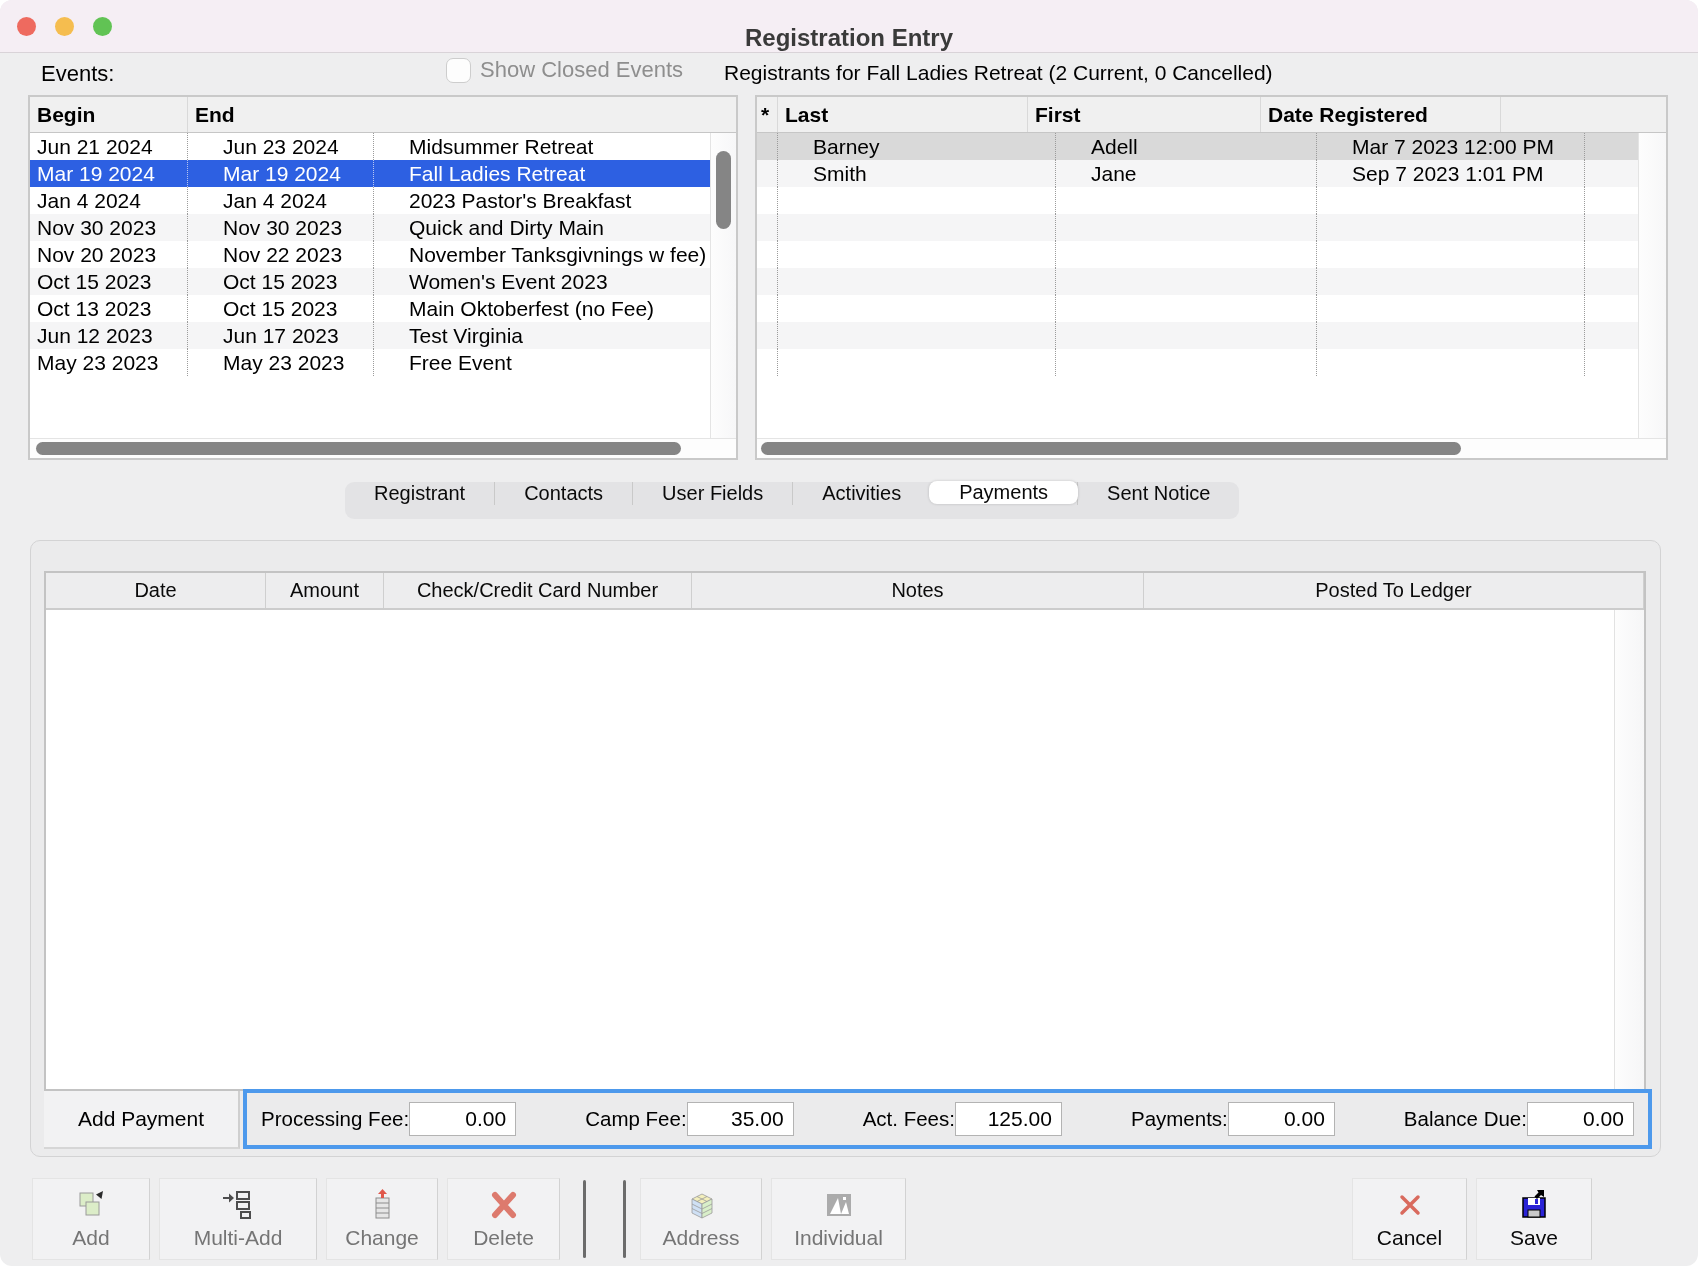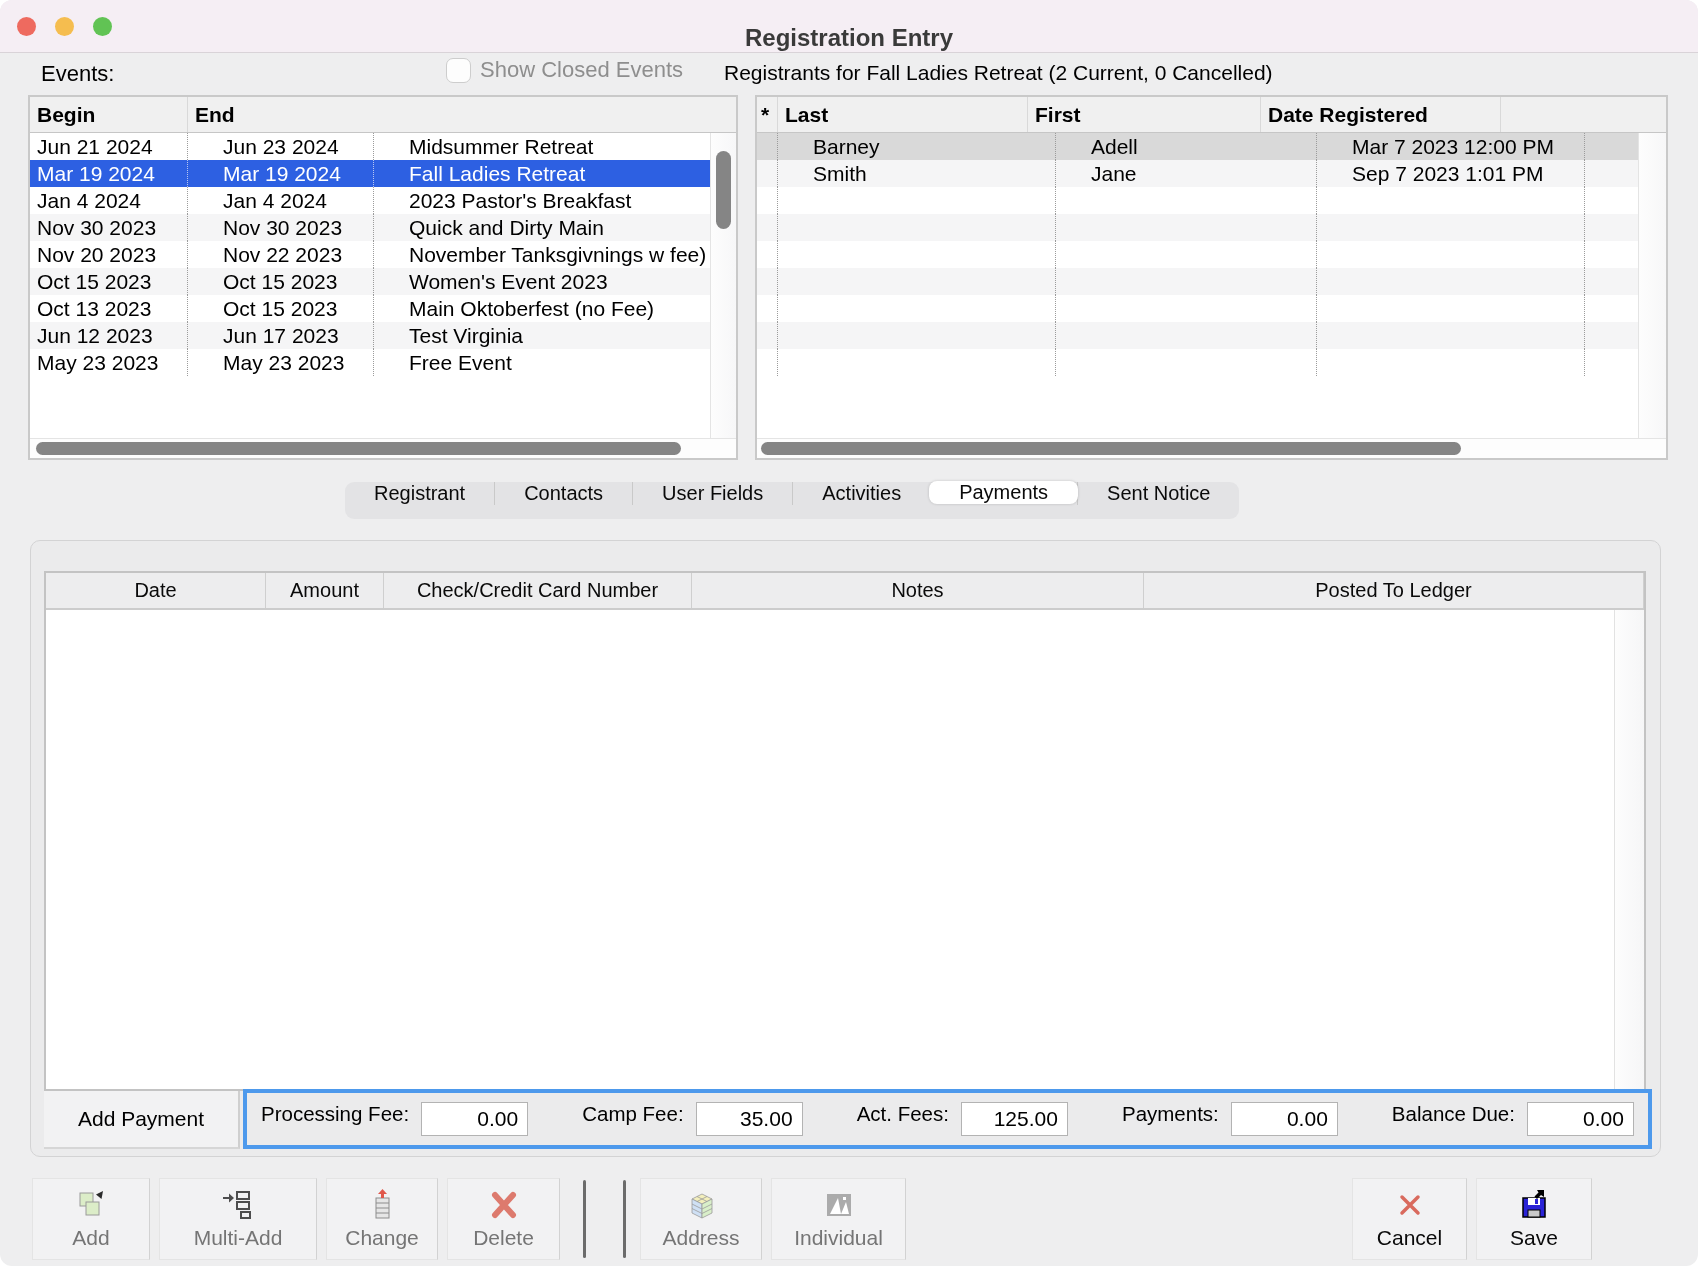--- a/index.html
+++ b/index.html
@@ -77,21 +77,21 @@
   .pm-c0 { width:220px; } .pm-c1 { width:118px; } .pm-c2 { width:308px; } .pm-c3 { width:452px; } .pm-c4 { flex:1; }
   .pvscroll { position:absolute; top:37px; right:0; bottom:0; width:30px;
     background:linear-gradient(to right,#fdfdfd,#f6f6f7); border-left:1px solid #e2e2e2; }
 
   .addpayment { position:absolute; left:13px; top:550px; width:196px; height:58px;
     background:#f2f2f3; border-right:2px solid #cfcfcf; border-bottom:2px solid #d6d6d6;
     display:flex; align-items:center; justify-content:center; font-size:21px; color:#000; }
   .feestrip { position:absolute; left:212px; top:548px; right:8px; height:60px;
     border:4px solid #4d99ec; background:#ebebec;
     display:flex; align-items:center; justify-content:space-between; padding:0 14px; }
-  .feegroup { display:flex; gap:12px; }
+  .feegroup { display:flex; align-items:center; }
   .feegroup .flabel { font-size:20.5px; color:#000; white-space:nowrap; }
   .feegroup .fval { width:107px; height:34px; background:#fff; border:1px solid #b3b3b3;
     display:flex; align-items:center; justify-content:flex-end; padding-right:9px; font-size:21px; color:#000; }
 
   
   .toolbar { position:absolute; left:32px; top:1178px; height:82px; display:flex; align-items:stretch; }
   .tbtn { background:#f2f2f3; border:1px solid #e4e4e4; border-right-color:#d2d2d2;
     display:flex; flex-direction:column; align-items:center; justify-content:center; gap:4px; }
   .tbtn + .tbtn { margin-left:9px; }
   .tbtn .blabel { font-size:21px; color:#757575; }

